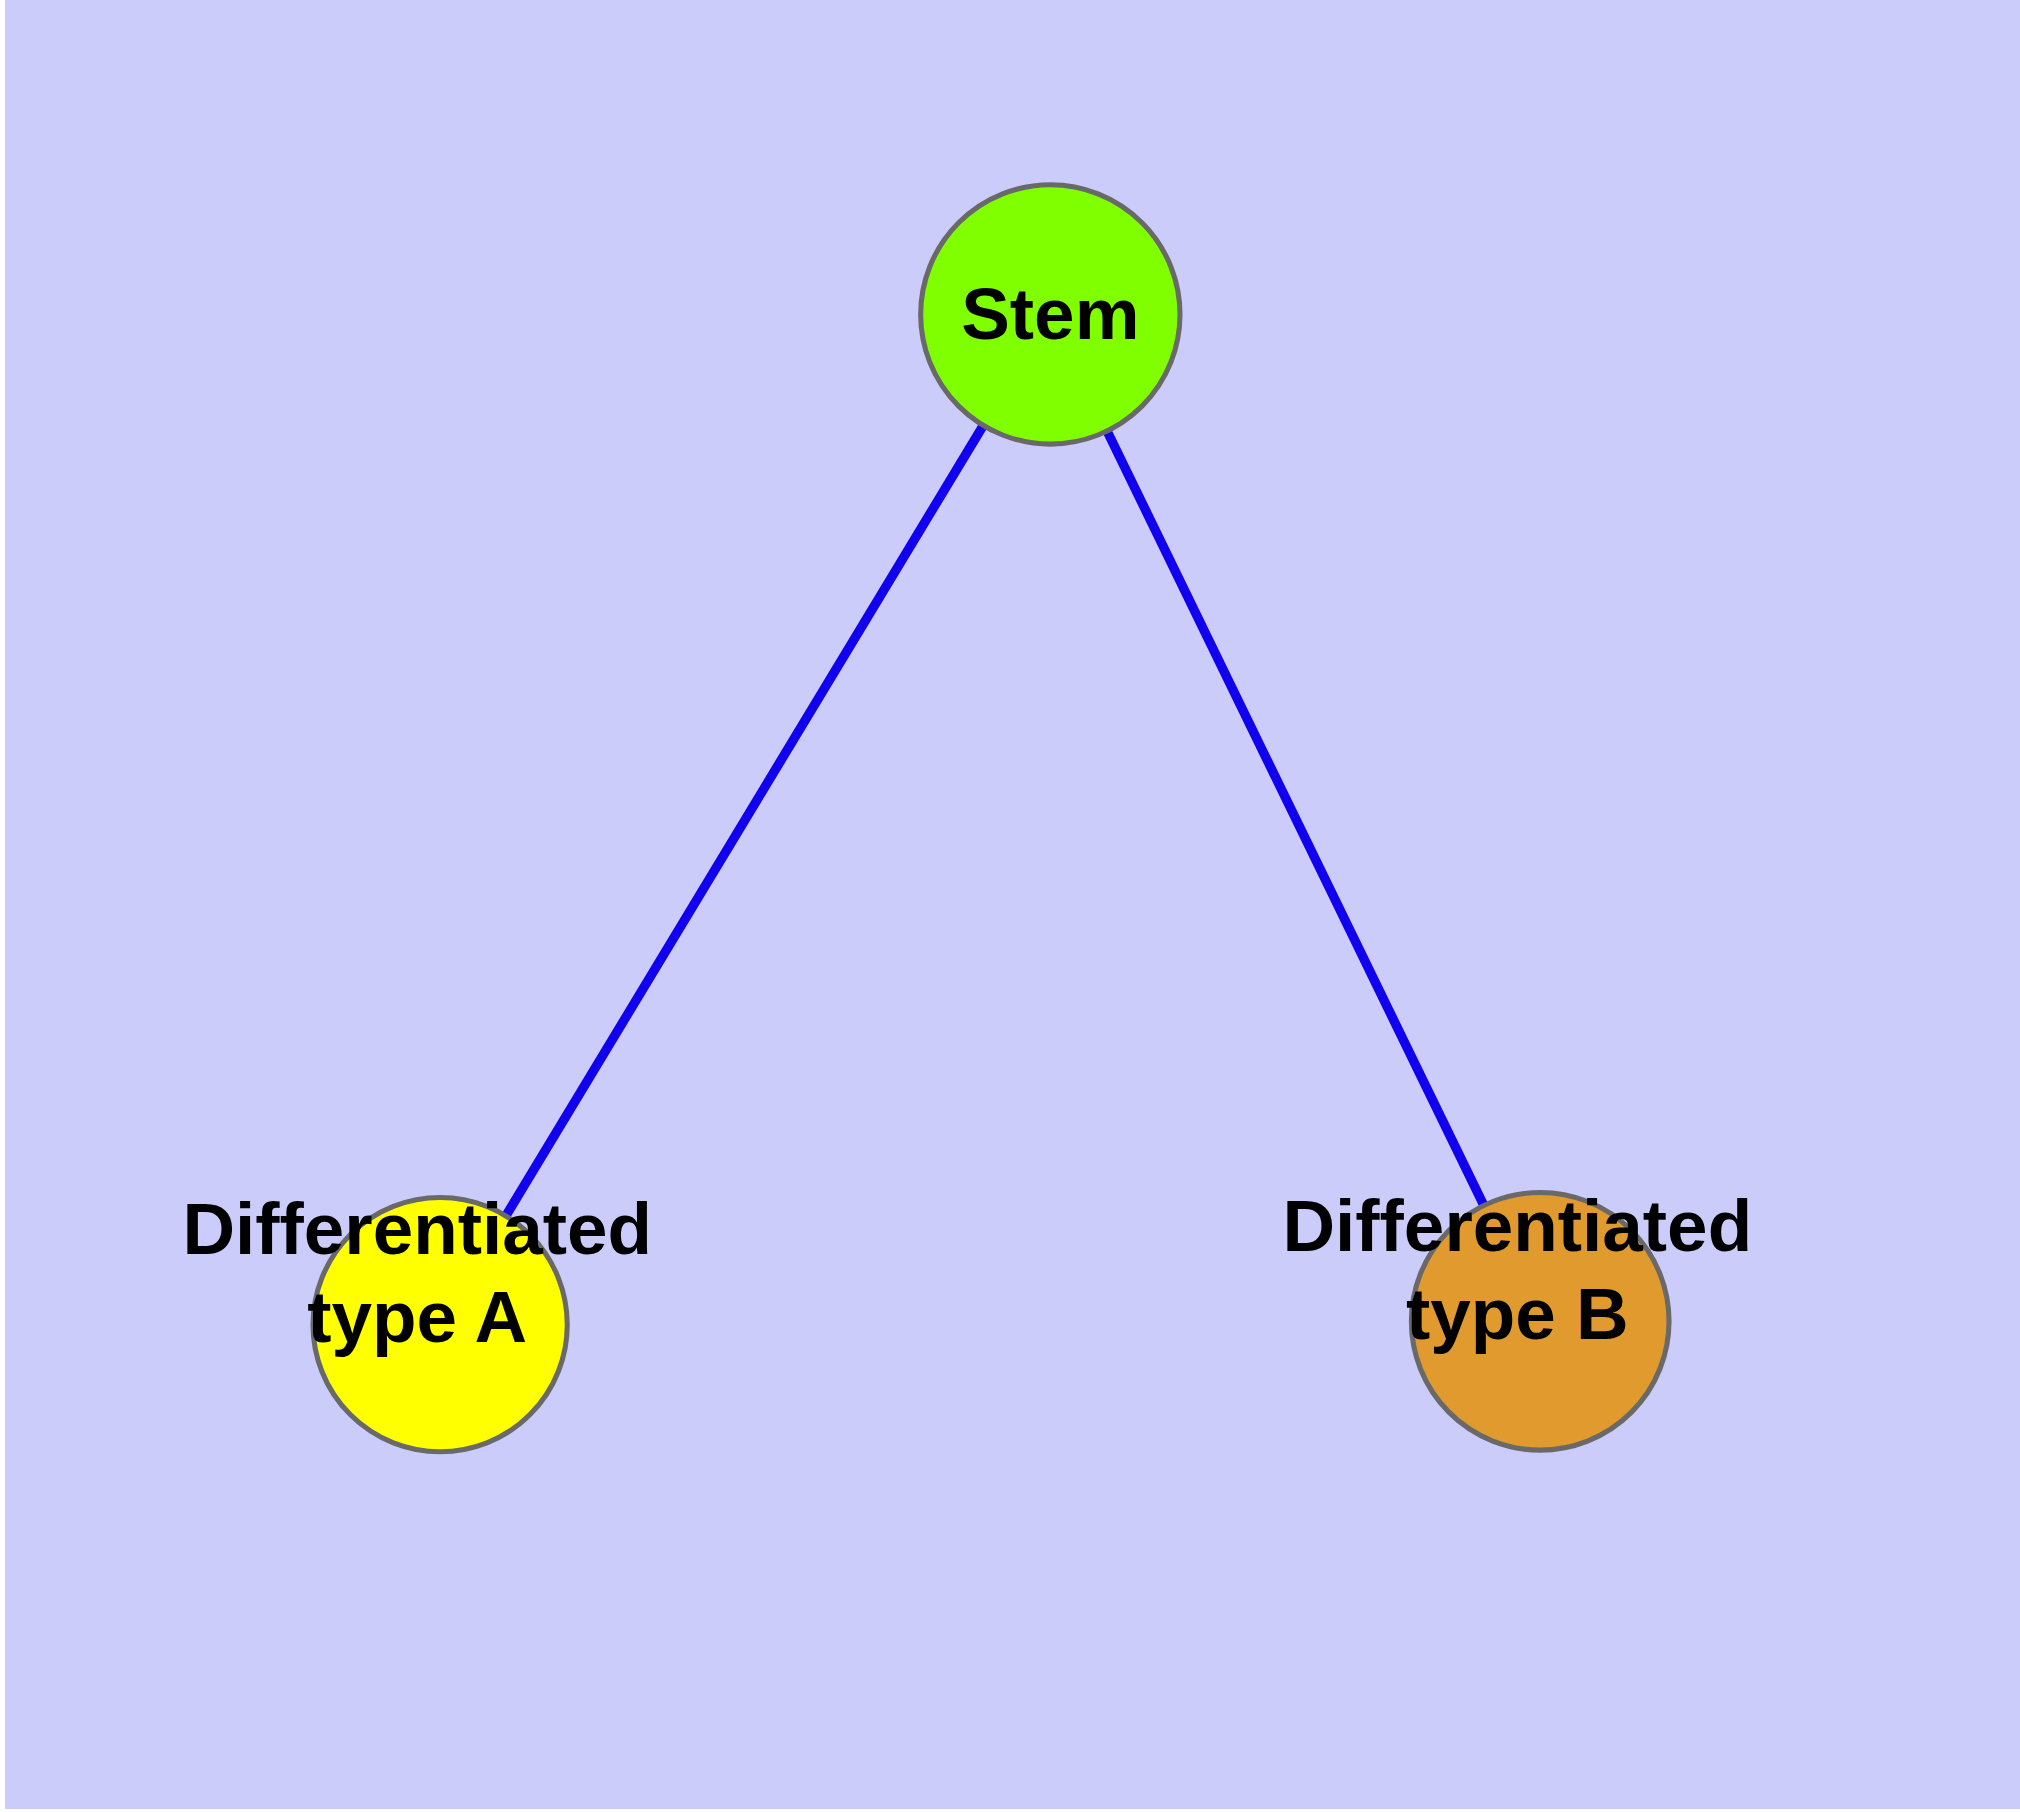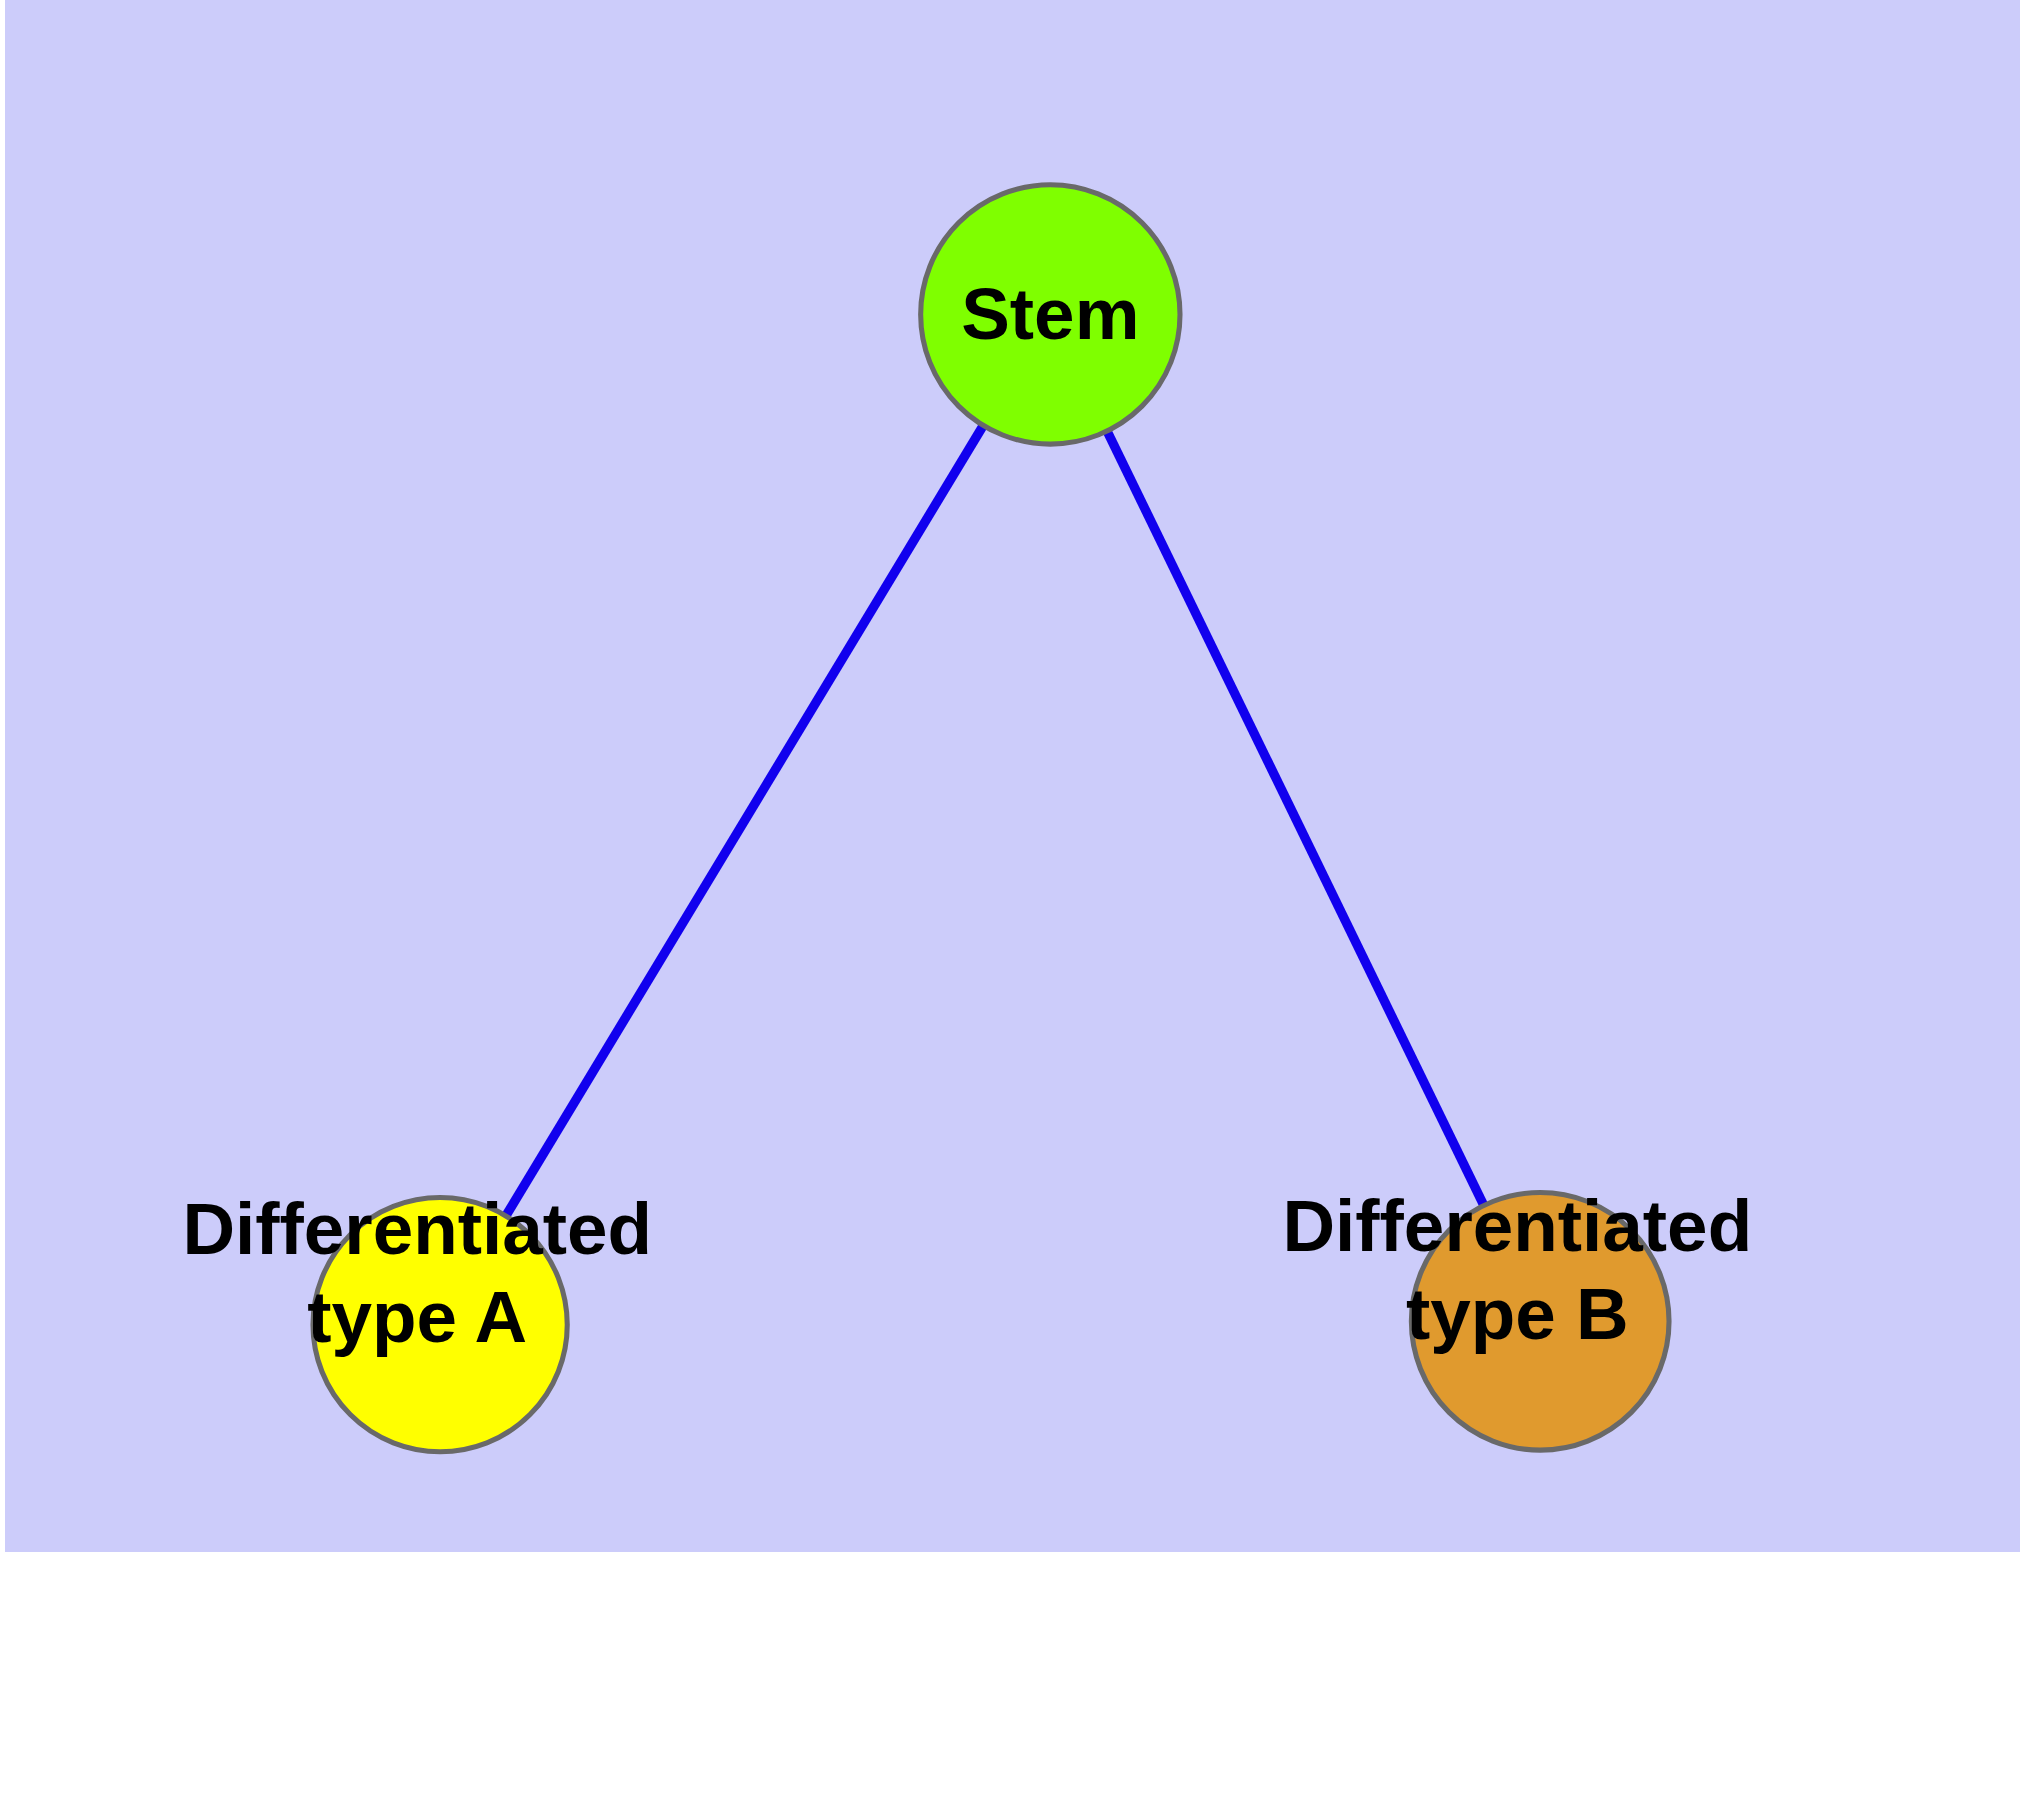--- a/index.html
+++ b/index.html
@@ -4,21 +4,21 @@
 <title>Cell Differentiation Graph</title>
 <style>
   html, body {
     margin: 0;
     padding: 0;
     background: #ffffff;
   }
   #canvas {
     position: relative;
     width: 2021px;
-    height: 1552px;
+    height: 1812px;
     background: #ffffff;
     overflow: hidden;
     font-family: "Liberation Sans", "DejaVu Sans", sans-serif;
   }
   #plot-area {
     position: absolute;
     left: 5.1px;
     top: 0px;
     width: 2015px;
     height: 1809px;

